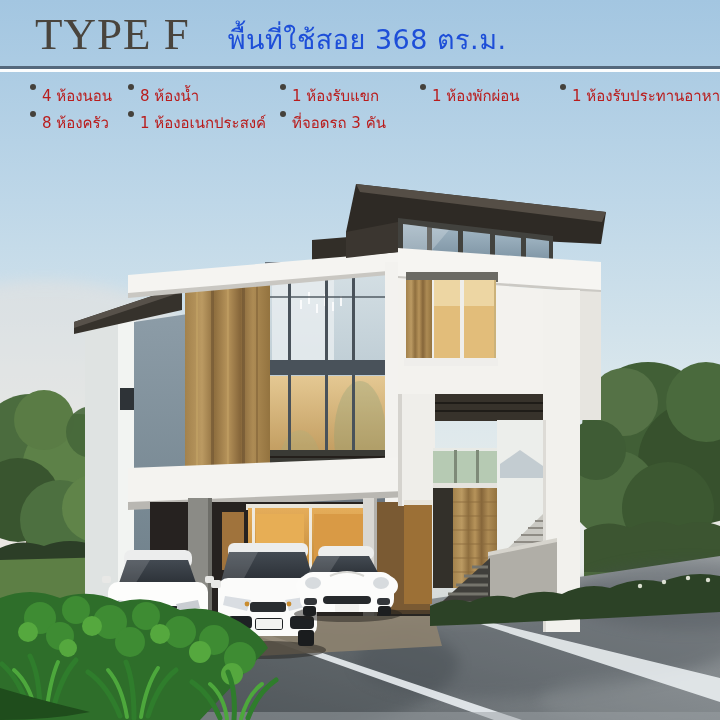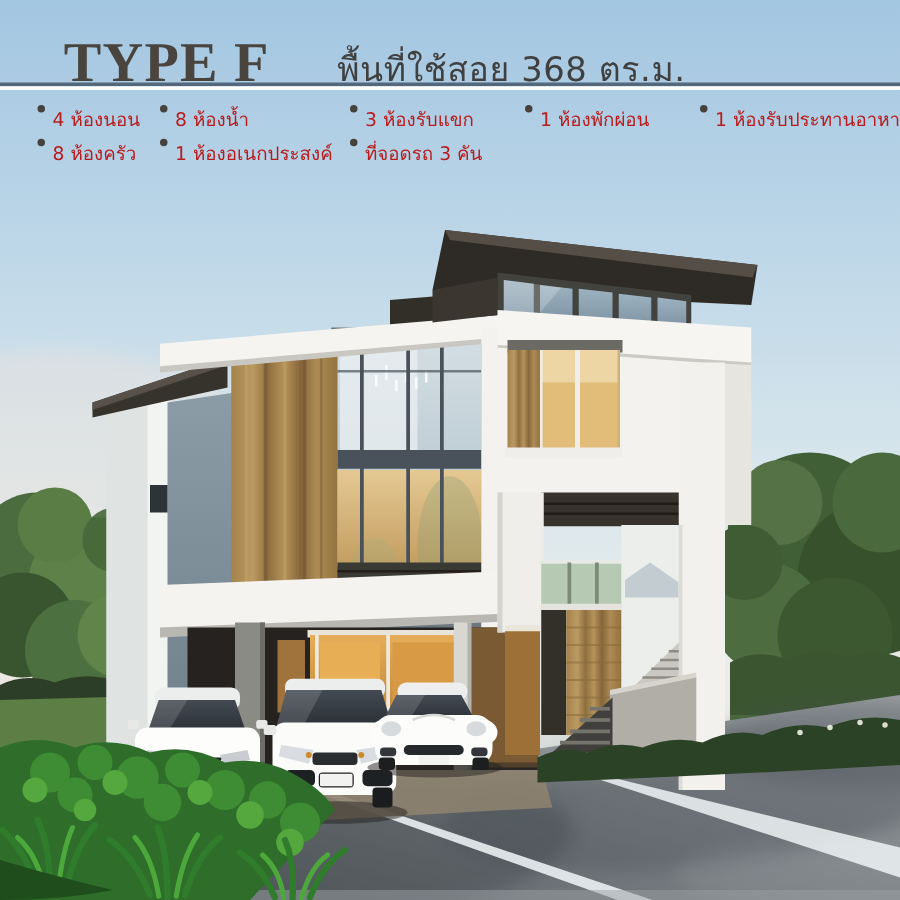--- a/index.html
+++ b/index.html
@@ -1,23 +1,23 @@
 <!DOCTYPE html>
 <html><head>
 <meta charset="utf-8">
 <style>
   html,body{margin:0;padding:0;background:#222;}
   .stage{position:relative;width:720px;height:720px;overflow:hidden;
          font-family:"DejaVu Sans",sans-serif;background:#a3c6e1;}
   .scene{position:absolute;inset:0;display:block;}
   
   .header{position:absolute;left:35px;top:10px;display:flex;align-items:baseline;gap:38px;z-index:5;}
-  .type-title{font-family:"Liberation Serif",serif;font-weight:700;font-size:45px;
-              letter-spacing:1px;color:#49443d;margin:16px;line-height:1.1;}
-  .area-text{font-size:27px;color:#404040;letter-spacing:.5px;}
+  .type-title{font-family:"Liberation Serif",serif;font-weight:400;font-size:45px;
+              letter-spacing:1px;color:#49443d;margin:0;line-height:1.1;}
+  .area-text{font-size:27px;color:#1d4ed8;letter-spacing:.5px;}
   .divider-dark{position:absolute;left:0;top:66px;width:720px;height:3px;background:#54687c;z-index:5;}
   .divider-light{position:absolute;left:0;top:69px;width:720px;height:3px;background:#ffffff;opacity:.95;z-index:5;}
   
   .features{position:absolute;left:30px;top:82px;width:675px;z-index:5;
             display:grid;grid-template-columns:98px 152px 140px 140px auto;
             grid-auto-rows:27px;align-items:center;}
   .feat{display:flex;font-size:15px;color:#b91c1c;white-space:nowrap;}
   .dot{width:6px;height:6px;border-radius:50%;background:#45413b;margin-right:6px;flex:0 0 auto;}
 </style>
 </head>
@@ -454,21 +454,21 @@
   <div class="feat">
         <span class="dot"></span>
         <span>4 ห้องนอน</span>
       </div>
   <div class="feat">
         <span class="dot"></span>
         <span>8 ห้องน้ำ</span>
       </div>
   <div class="feat">
         <span class="dot"></span>
-        <span>3 ห้องรับแขก</span>
+        <span>1 ห้องรับแขก</span>
       </div>
   <div class="feat">
         <span class="dot"></span>
         <span>1 ห้องพักผ่อน</span>
       </div>
   <div class="feat">
         <span class="dot"></span>
         <span>1 ห้องรับประทานอาหาร</span>
       </div>
   <div class="feat">

